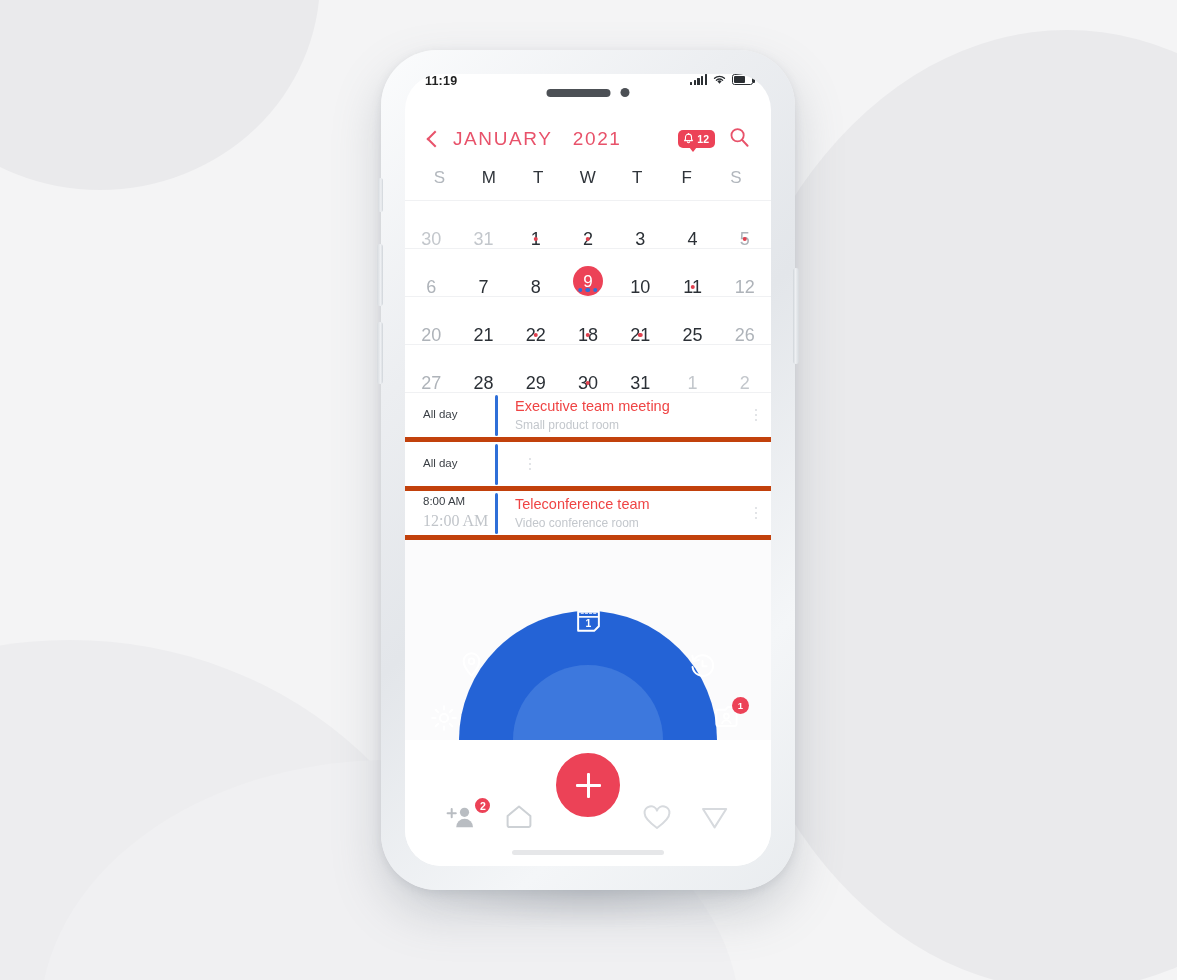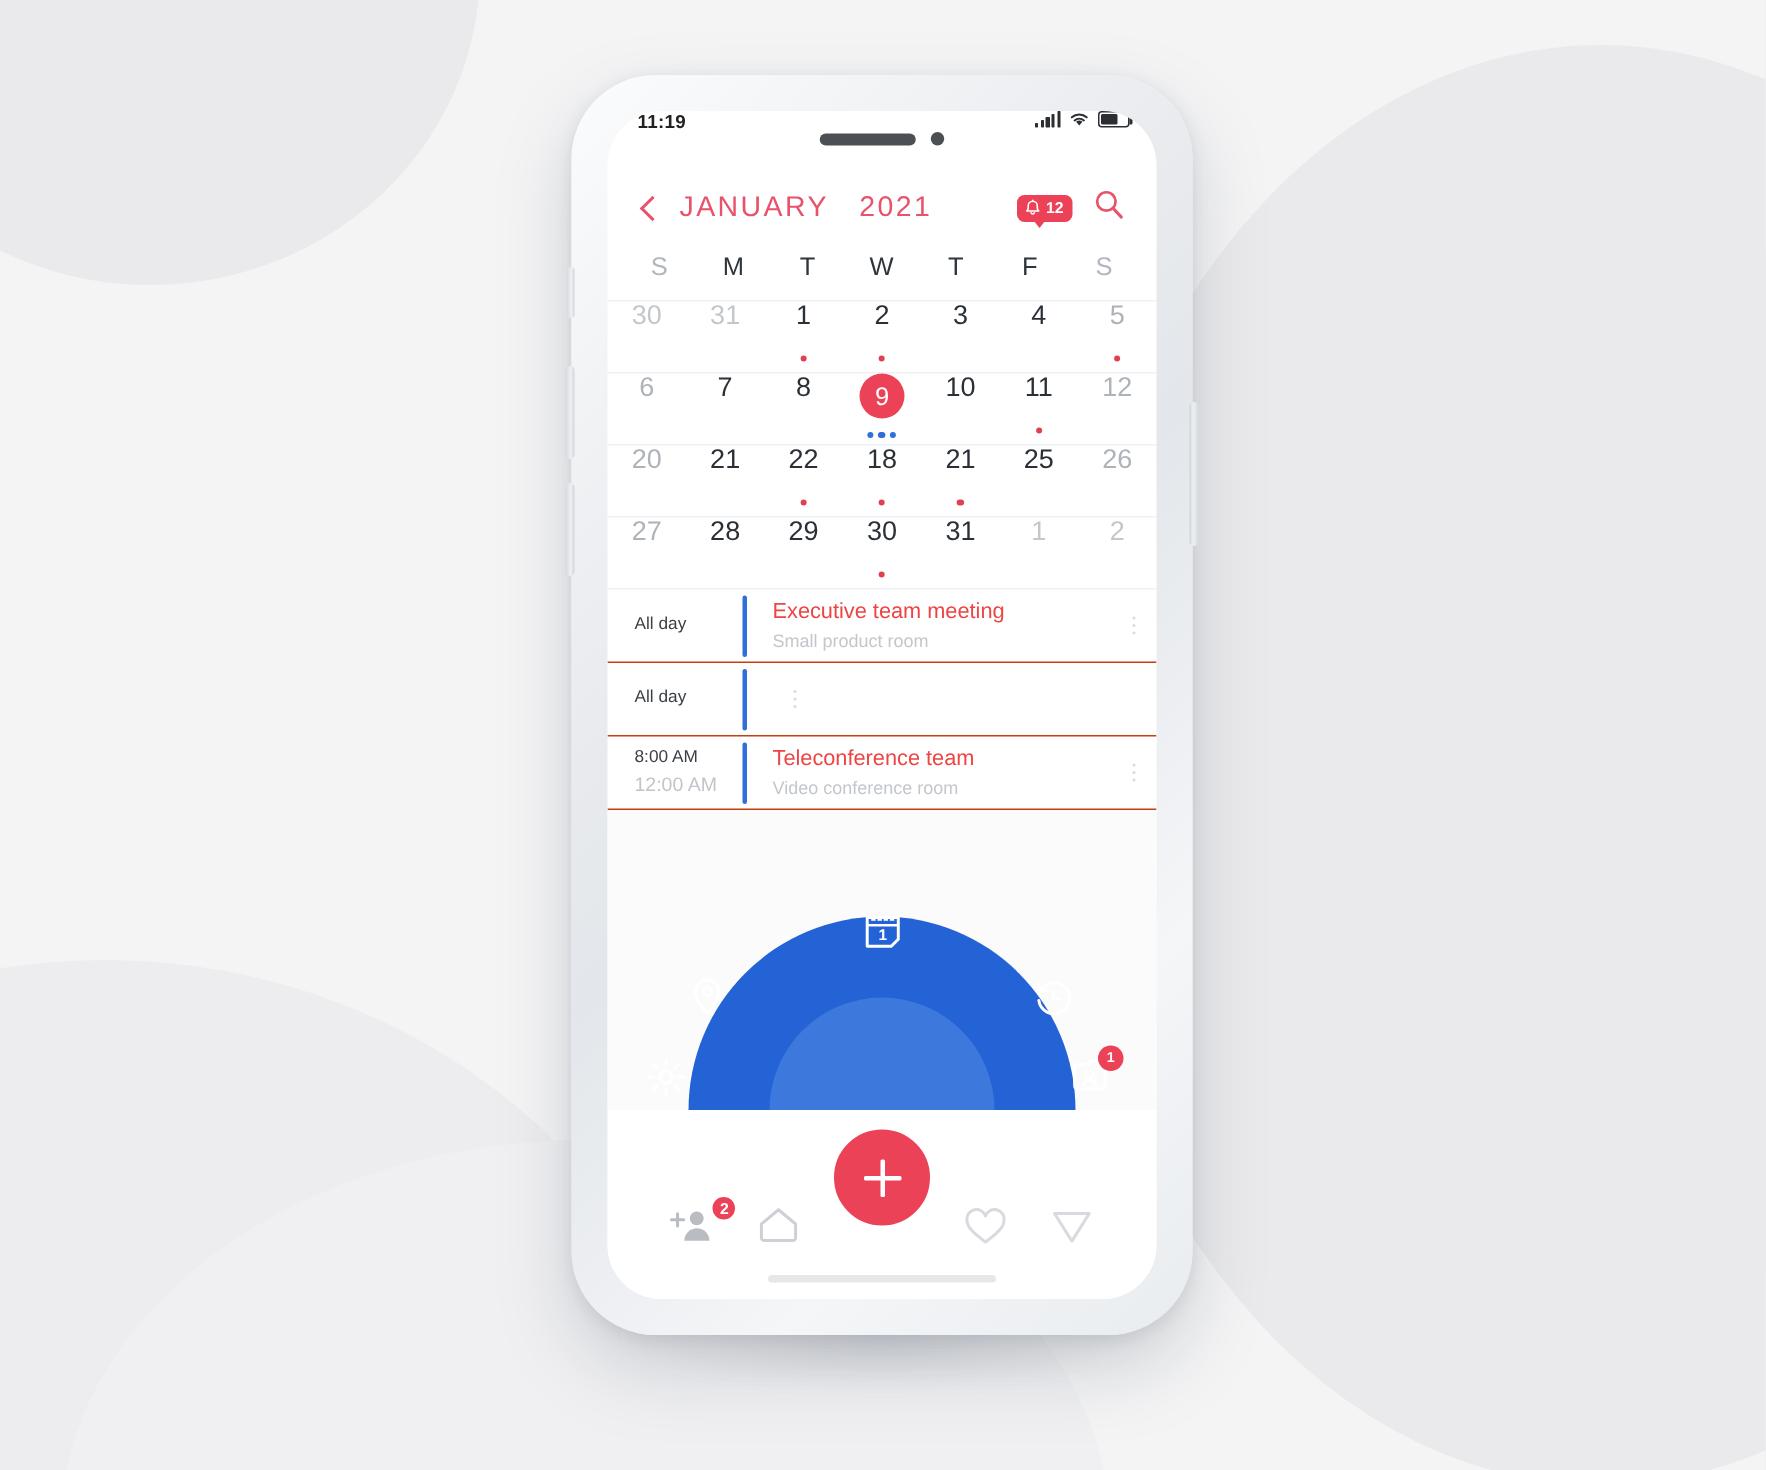--- a/index.html
+++ b/index.html
@@ -131,21 +131,21 @@
     text-align:center; font-size:17px; color:#30353b; letter-spacing:.5px;
   }
   #weekdays div.dim { color:#b2b7bd; }
 
   #cal-grid { border-top:1px solid #f0f1f3; }
   .cal-row {
     display:grid; grid-template-columns:repeat(7,1fr);
     border-bottom:1px solid #f0f1f3; height:48px;
   }
   .cal-cell {
-    position:relative; display:flex; align-items:flex-start; justify-content:center;
+    position:relative; display:flex; align-items:flex-end; justify-content:center;
     cursor:pointer;
   }
   .cal-num { font-size:18px; color:#2b3036; line-height:1; }
   .cal-cell.dim .cal-num { color:#c3c7cc; }
   .cal-cell.weekend .cal-num { color:#aeb3b9; }
   .cal-cell.sel .cal-num {
     color:#fff; background:#ec4257; width:30px; height:30px; border-radius:50%;
     display:flex; align-items:center; justify-content:center; font-size:17px;
   }
   .dot-red {
@@ -155,25 +155,25 @@
   .dots-blue {
     position:absolute; bottom:4px; left:50%; transform:translateX(-50%);
     display:flex; gap:3px;
   }
   .dots-blue i { width:4.5px; height:4.5px; border-radius:50%; background:#2f6fd8; display:block; }
 
   
   #events { }
   .event-row {
     display:flex; align-items:center; height:49px;
-    border-bottom:1px solid #c2410c; padding:0 0 0 18px; cursor:pointer;
+    border-bottom:5px solid #c2410c; padding:0 0 0 18px; cursor:pointer;
   }
   .ev-time { width:72px; flex:none; }
   .ev-t1 { font-size:11.5px; color:#3a3f45; line-height:1.35; }
-  .ev-t2 { font-size:13px; color:#c1c5ca; line-height:1.35; }
+  .ev-t2 { font-size:16px; color:#c1c5ca; line-height:1.35;font-family:Liberation Serif, serif; }
   .ev-bar { width:3px; height:41px; background:#2f6fd8; border-radius:2px; flex:none; margin-right:17px; }
   .ev-body { flex:1; min-width:0; }
   .ev-title { font-size:14.5px; color:#ef4444; line-height:1.45; }
   .ev-sub { font-size:12px; color:#c3c7cc; line-height:1.45; }
   .ev-menu {
     width:30px; flex:none; display:flex; flex-direction:column; align-items:center;
     gap:2.5px; cursor:pointer;
   }
   .ev-menu i { width:2.6px; height:2.6px; border-radius:50%; background:#d8dbdf; display:block; }
 

